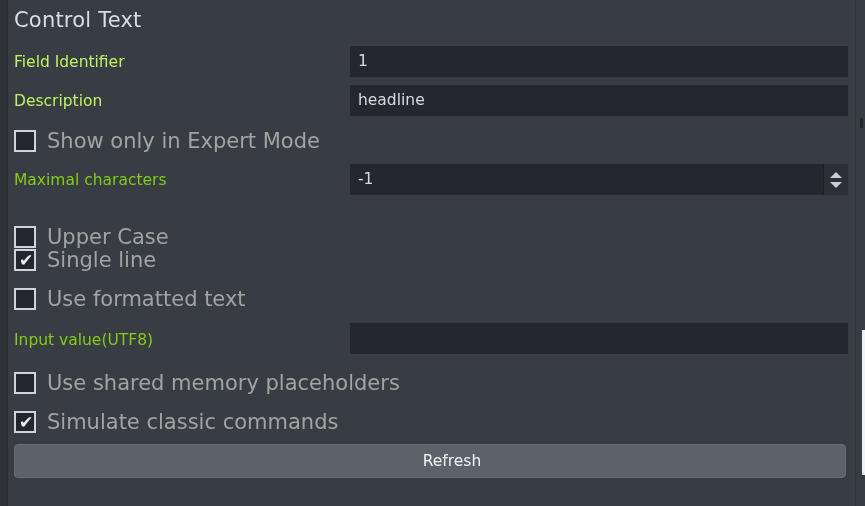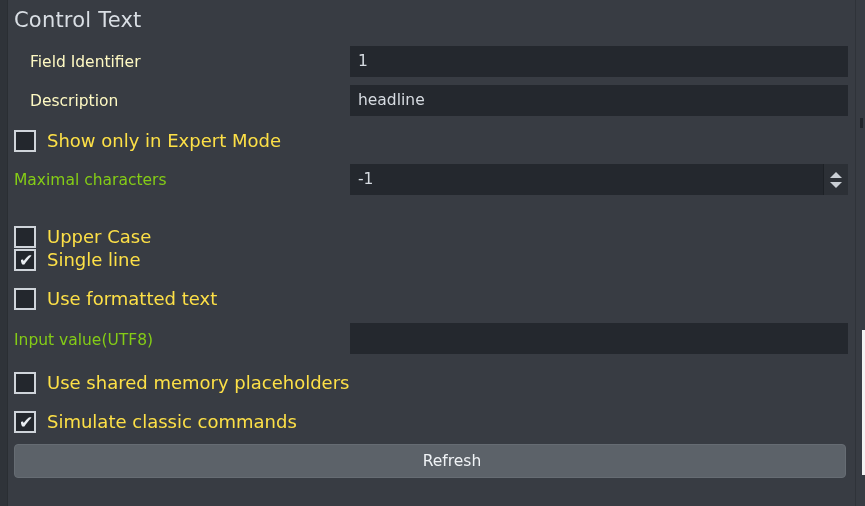--- a/index.html
+++ b/index.html
@@ -87,30 +87,29 @@
     white-space: nowrap;
   }
 
   .label {
     font-size: 15.5px;
     white-space: nowrap;
     padding-left: 6px;
     line-height: 1;
   }
   .label.link {
-    color: #fef9c3;
-    margin-left: 16px;
+    color: #bef264;
   }
   .label.plain {
     color: #84cc16;
   }
   .label.cb {
-    color: #fde047;
+    color: #a3a3a3;
     padding-left: 0;
-    font-size: 18px;
+    font-size: 21px;
   }
 
   
   .field {
     position: absolute;
     left: 342px;
     width: 498px;
     height: 31px;
     background: #24282e;
     border: none;

